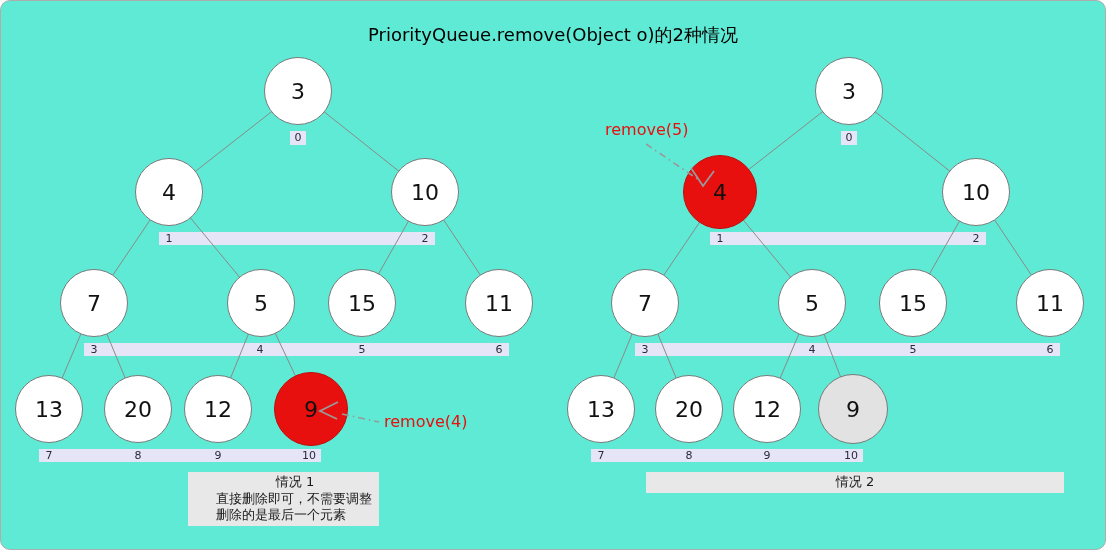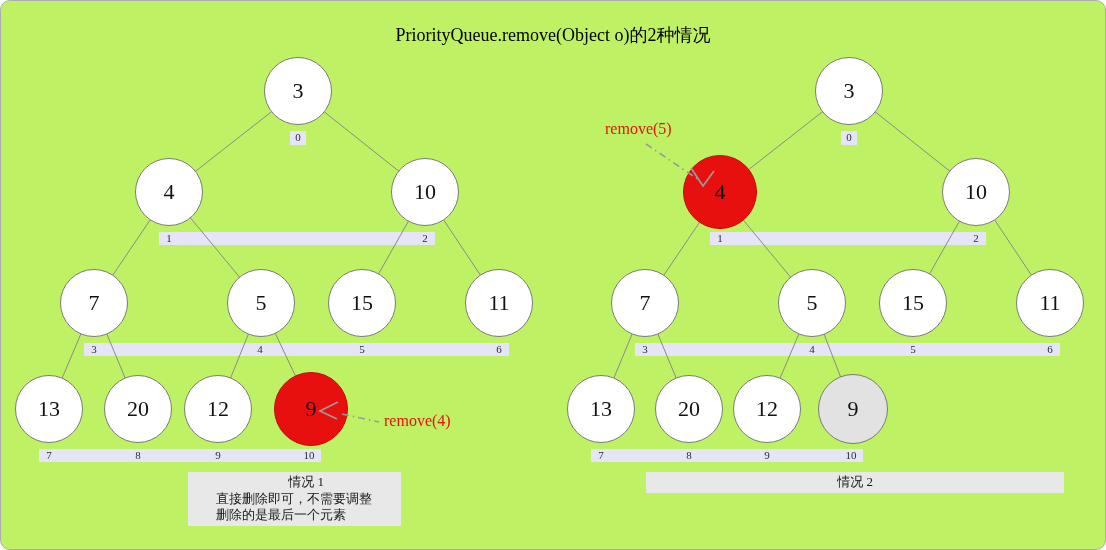--- a/index.html
+++ b/index.html
@@ -1,19 +1,19 @@
 <!DOCTYPE html>
 <html><head>
 <meta charset="utf-8">
 <style>
   html,body{margin:0;padding:0;background:#fff;}
   body{font-family:"DejaVu Sans","Liberation Sans",sans-serif;}
   .canvas{
-    position:relative;width:1104px;height:548px;background:#bef264;
-    border:1px solid #adadad;border-radius:10px;overflow:hidden;font-family:Liberation Serif, serif;
+    position:relative;width:1104px;height:548px;background:#5eead4;
+    border:1px solid #adadad;border-radius:10px;overflow:hidden;
   }
   .title{
     position:absolute;left:0;top:22px;width:100%;text-align:center;
     font-size:18px;color:#000;letter-spacing:0;
   }
   svg.layer{position:absolute;left:0;top:0;}
   .edges{z-index:1;}
   .arrows{z-index:4;}
   .band{
     position:absolute;height:13px;background:#e5e5f7;z-index:0;
@@ -141,21 +141,21 @@
       <line x1="341" y1="413" x2="378" y2="421" stroke-width="1.6" stroke-dasharray="7 4 1.5 4"></line>
       <path d="M337,401 L319,410 L336,418" stroke-width="1.8"></path>
       <line x1="645" y1="143" x2="698" y2="179" stroke-width="1.6" stroke-dasharray="7 4 1.5 4"></line>
       <path d="M690,167 L702,185 L713,170" stroke-width="1.8"></path>
     </g>
   </svg>
 
   <div class="remove-label" style="left:383px;top:411px;">remove(4)</div>
   <div class="remove-label" style="left:604px;top:119px;">remove(5)</div>
 
-  <div class="note" style="left:187px;top:471px;width:213px;padding-left:28px;">
+  <div class="note" style="left:187px;top:471px;width:191px;padding-left:28px;">
     <div class="heading">情况 1</div>
     <div class="line">直接删除即可，不需要调整</div>
     <div class="line">删除的是最后一个元素</div>
   </div>
   <div class="note" style="left:645px;top:471px;width:418px;">
     <div class="heading">情况 2</div>
   </div>
 
 </div>
 

